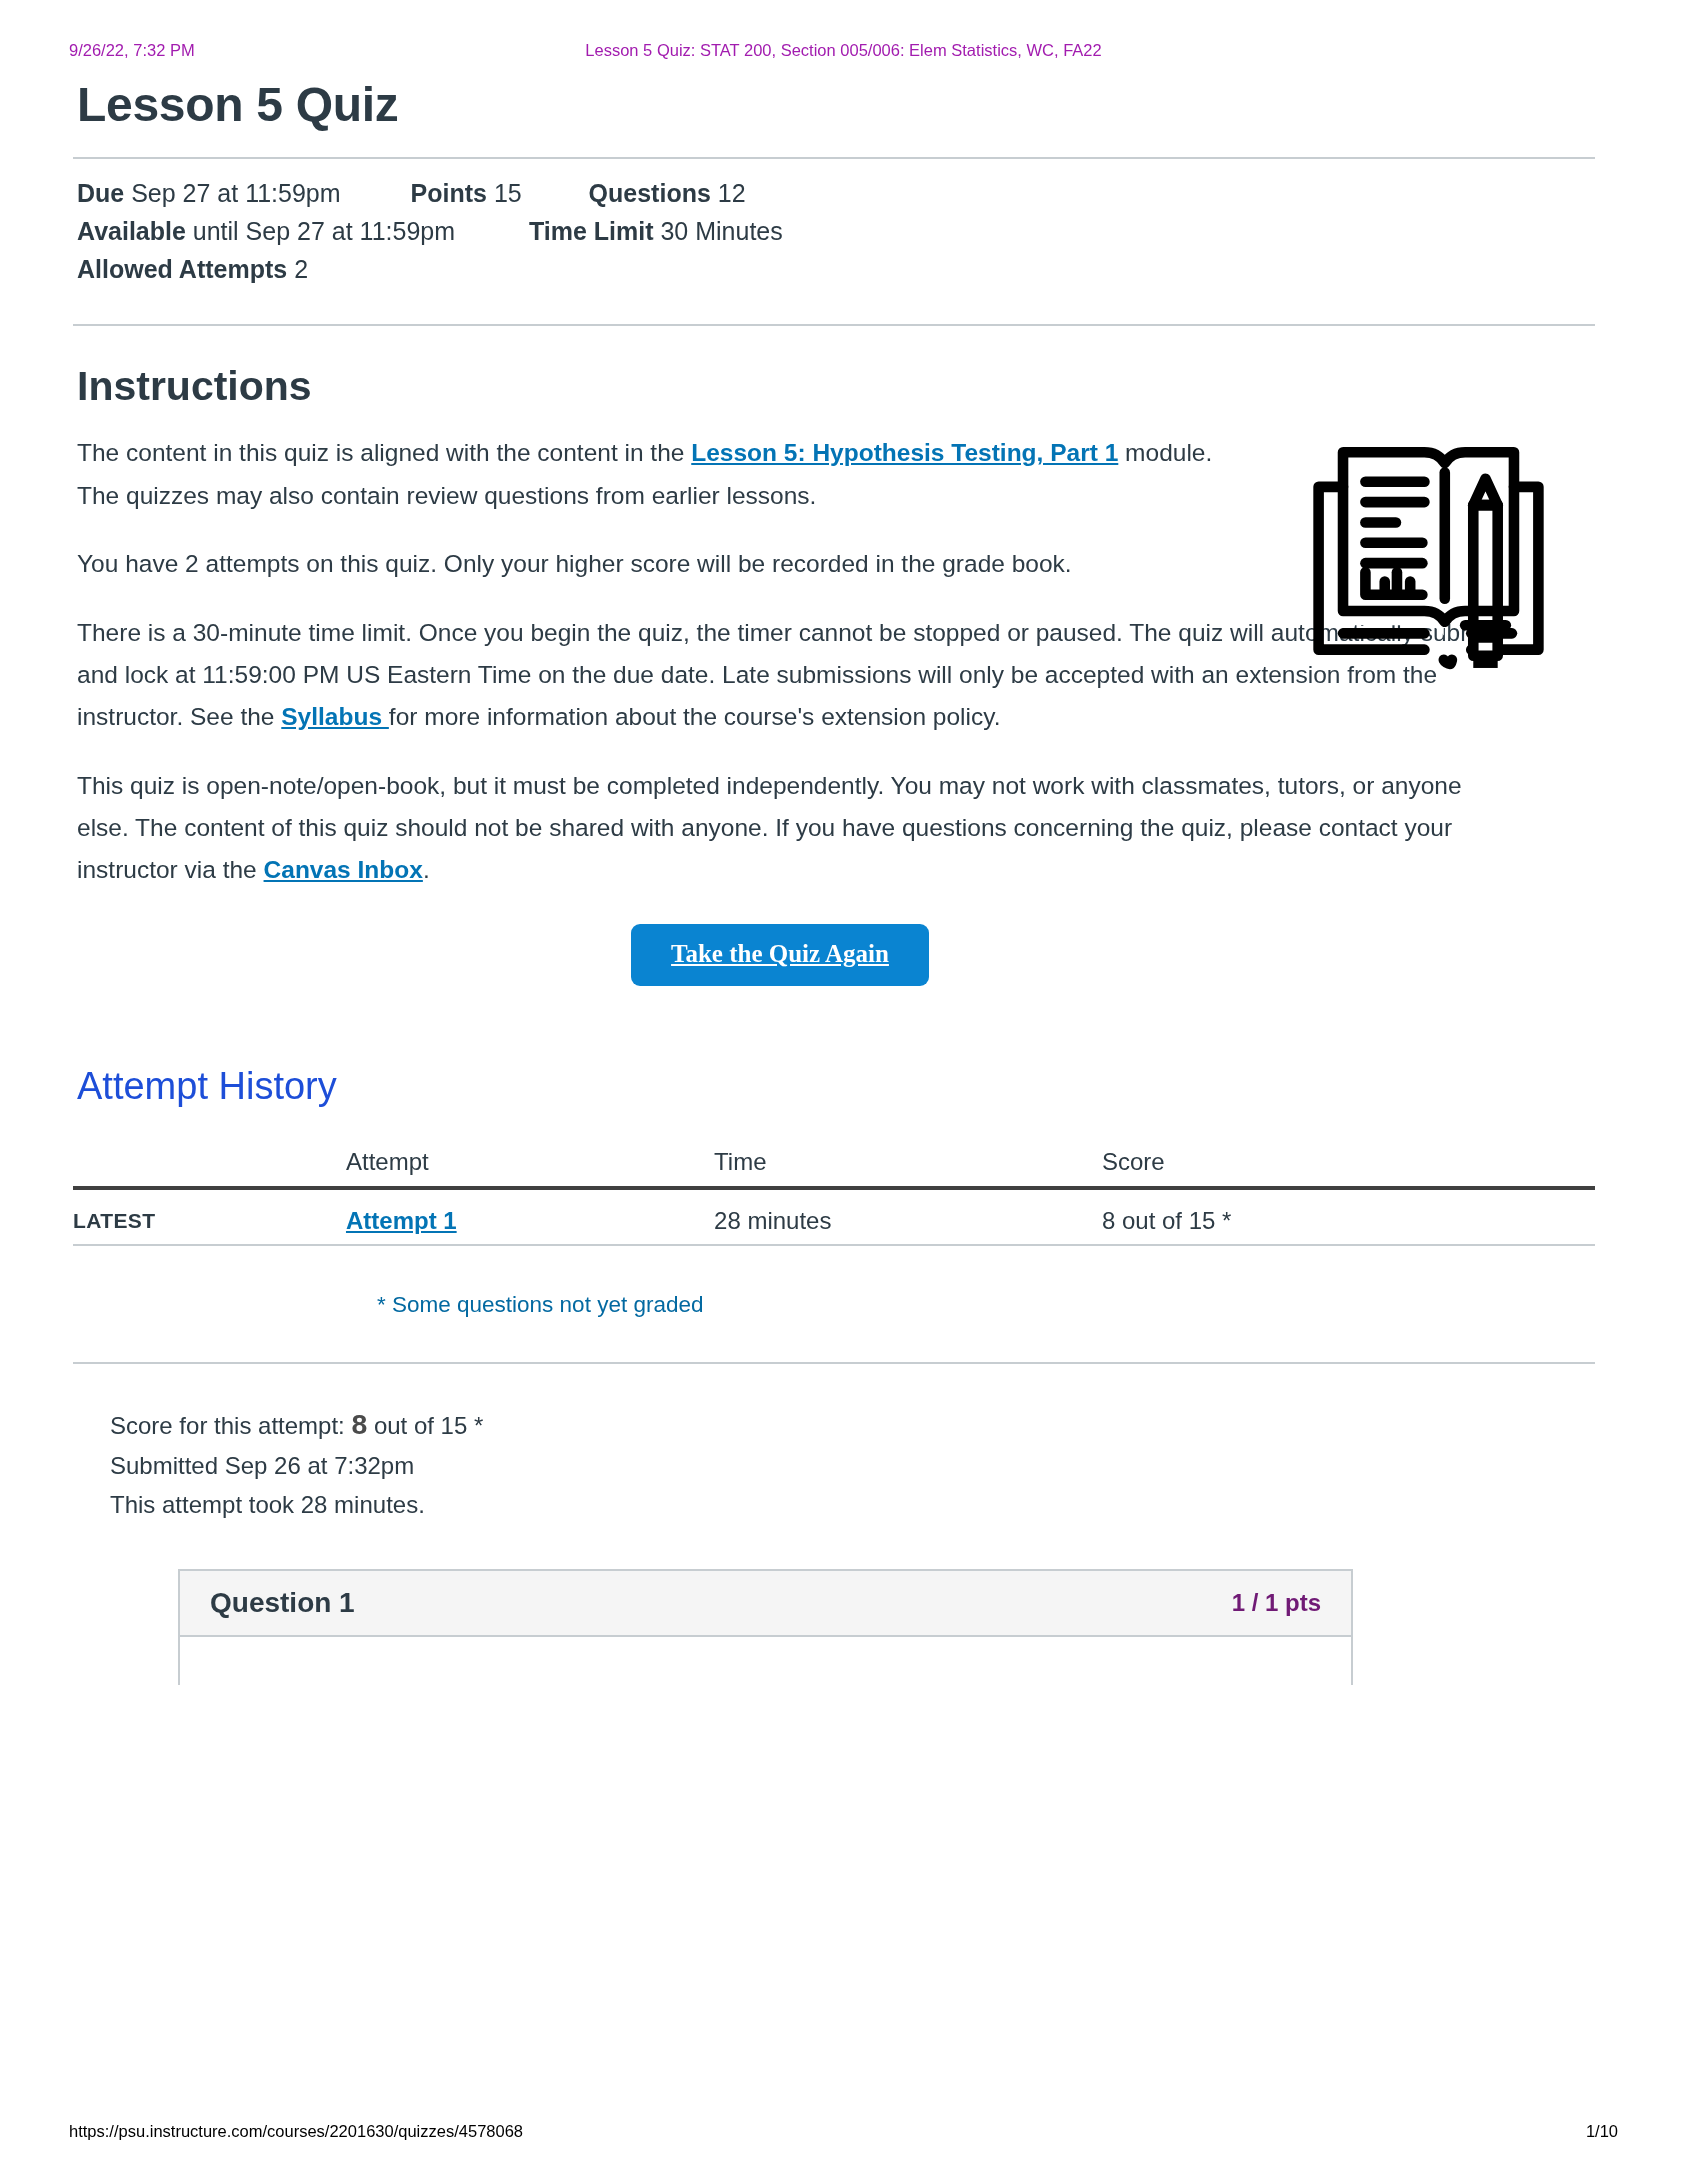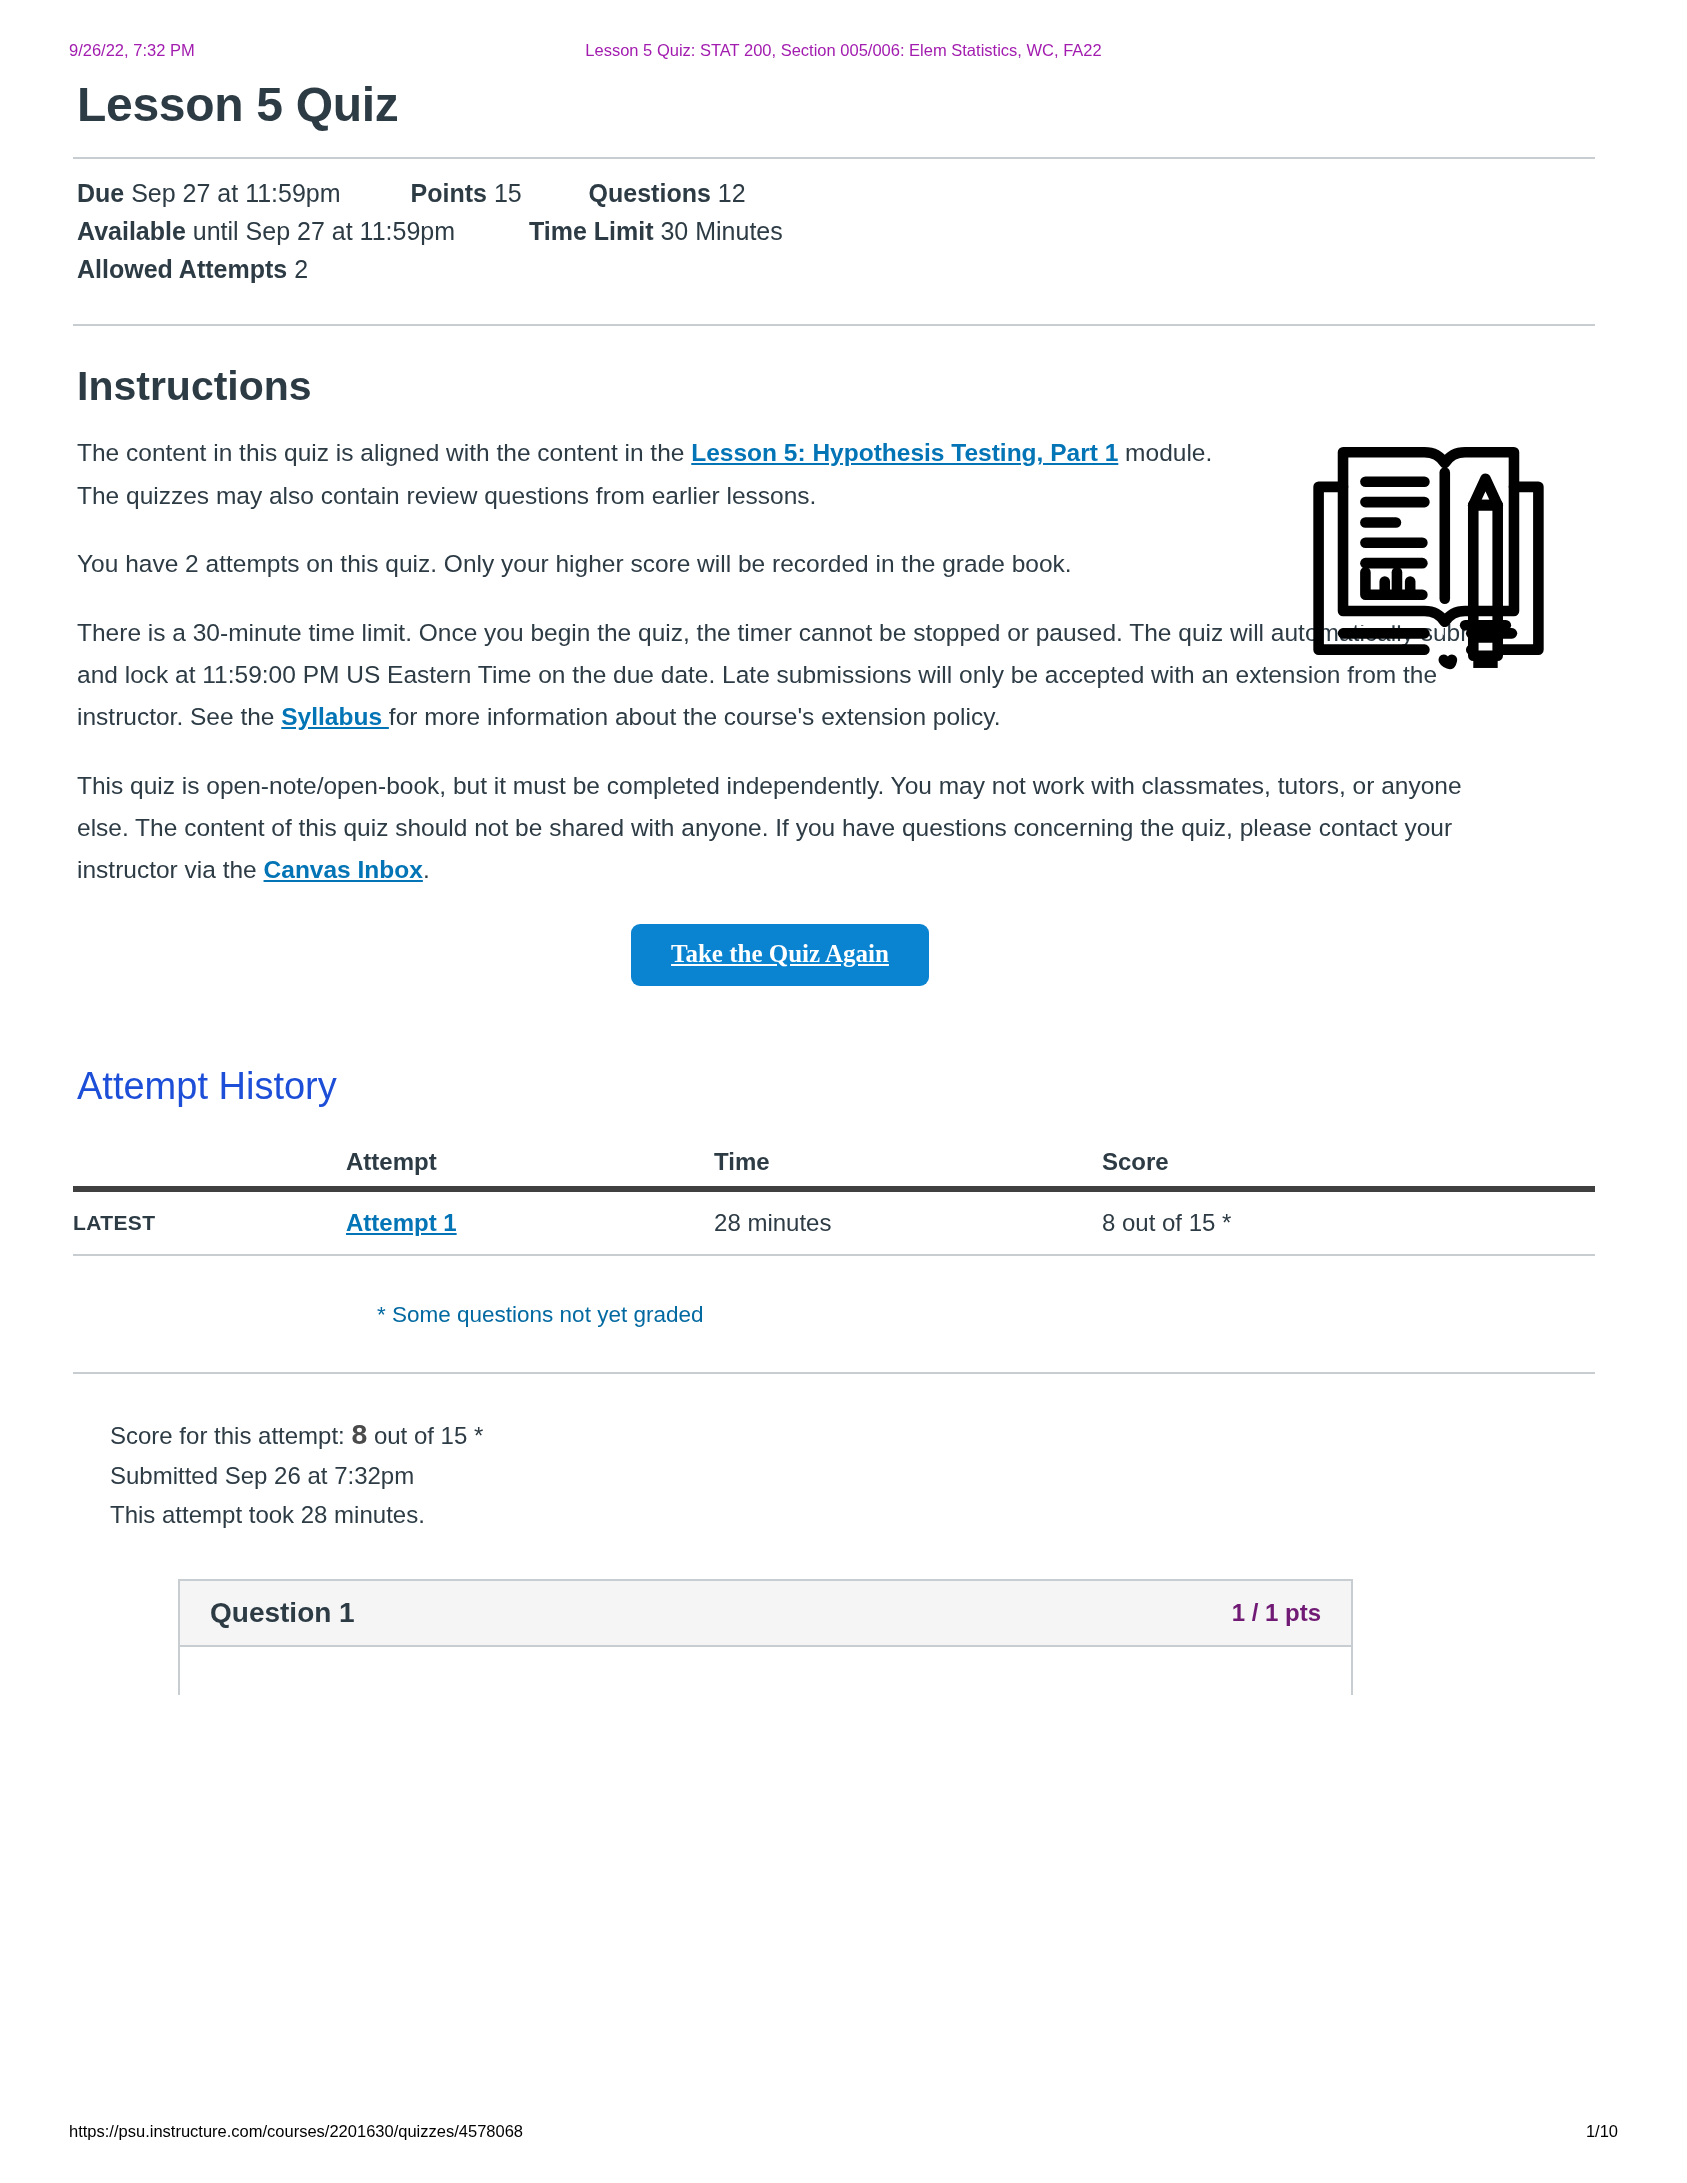--- a/index.html
+++ b/index.html
@@ -177,29 +177,29 @@
     width: 1522px;
     font-size: 24px;
   }
   table.history th,
   table.history td {
     text-align: left;
     padding: 12px 0 10.6px 0;
     vertical-align: middle;
   }
   table.history thead th {
-    font-weight: bold;
-    border-bottom: 6px solid #404040;
+    font-weight: normal;
+    border-bottom: 4px solid #404040;
     color: #2d3b45;
   }
   table.history tbody td {
     border-bottom: 2px solid #c7cdd1;
     font-weight: normal;
     padding-top: 17px;
-    padding-bottom: 17px;
+    padding-bottom: 9px;
   }
   table.history tbody td.kept {
     font-weight: bold;
     font-size: 21px;
     letter-spacing: 0.4px;
   }
   .col-kept    { width: 265px; padding-left: 9.3px !important; }
   .col-attempt { width: 370px; }
   .col-time    { width: 390px; }
   .col-score   { width: 496px; }

